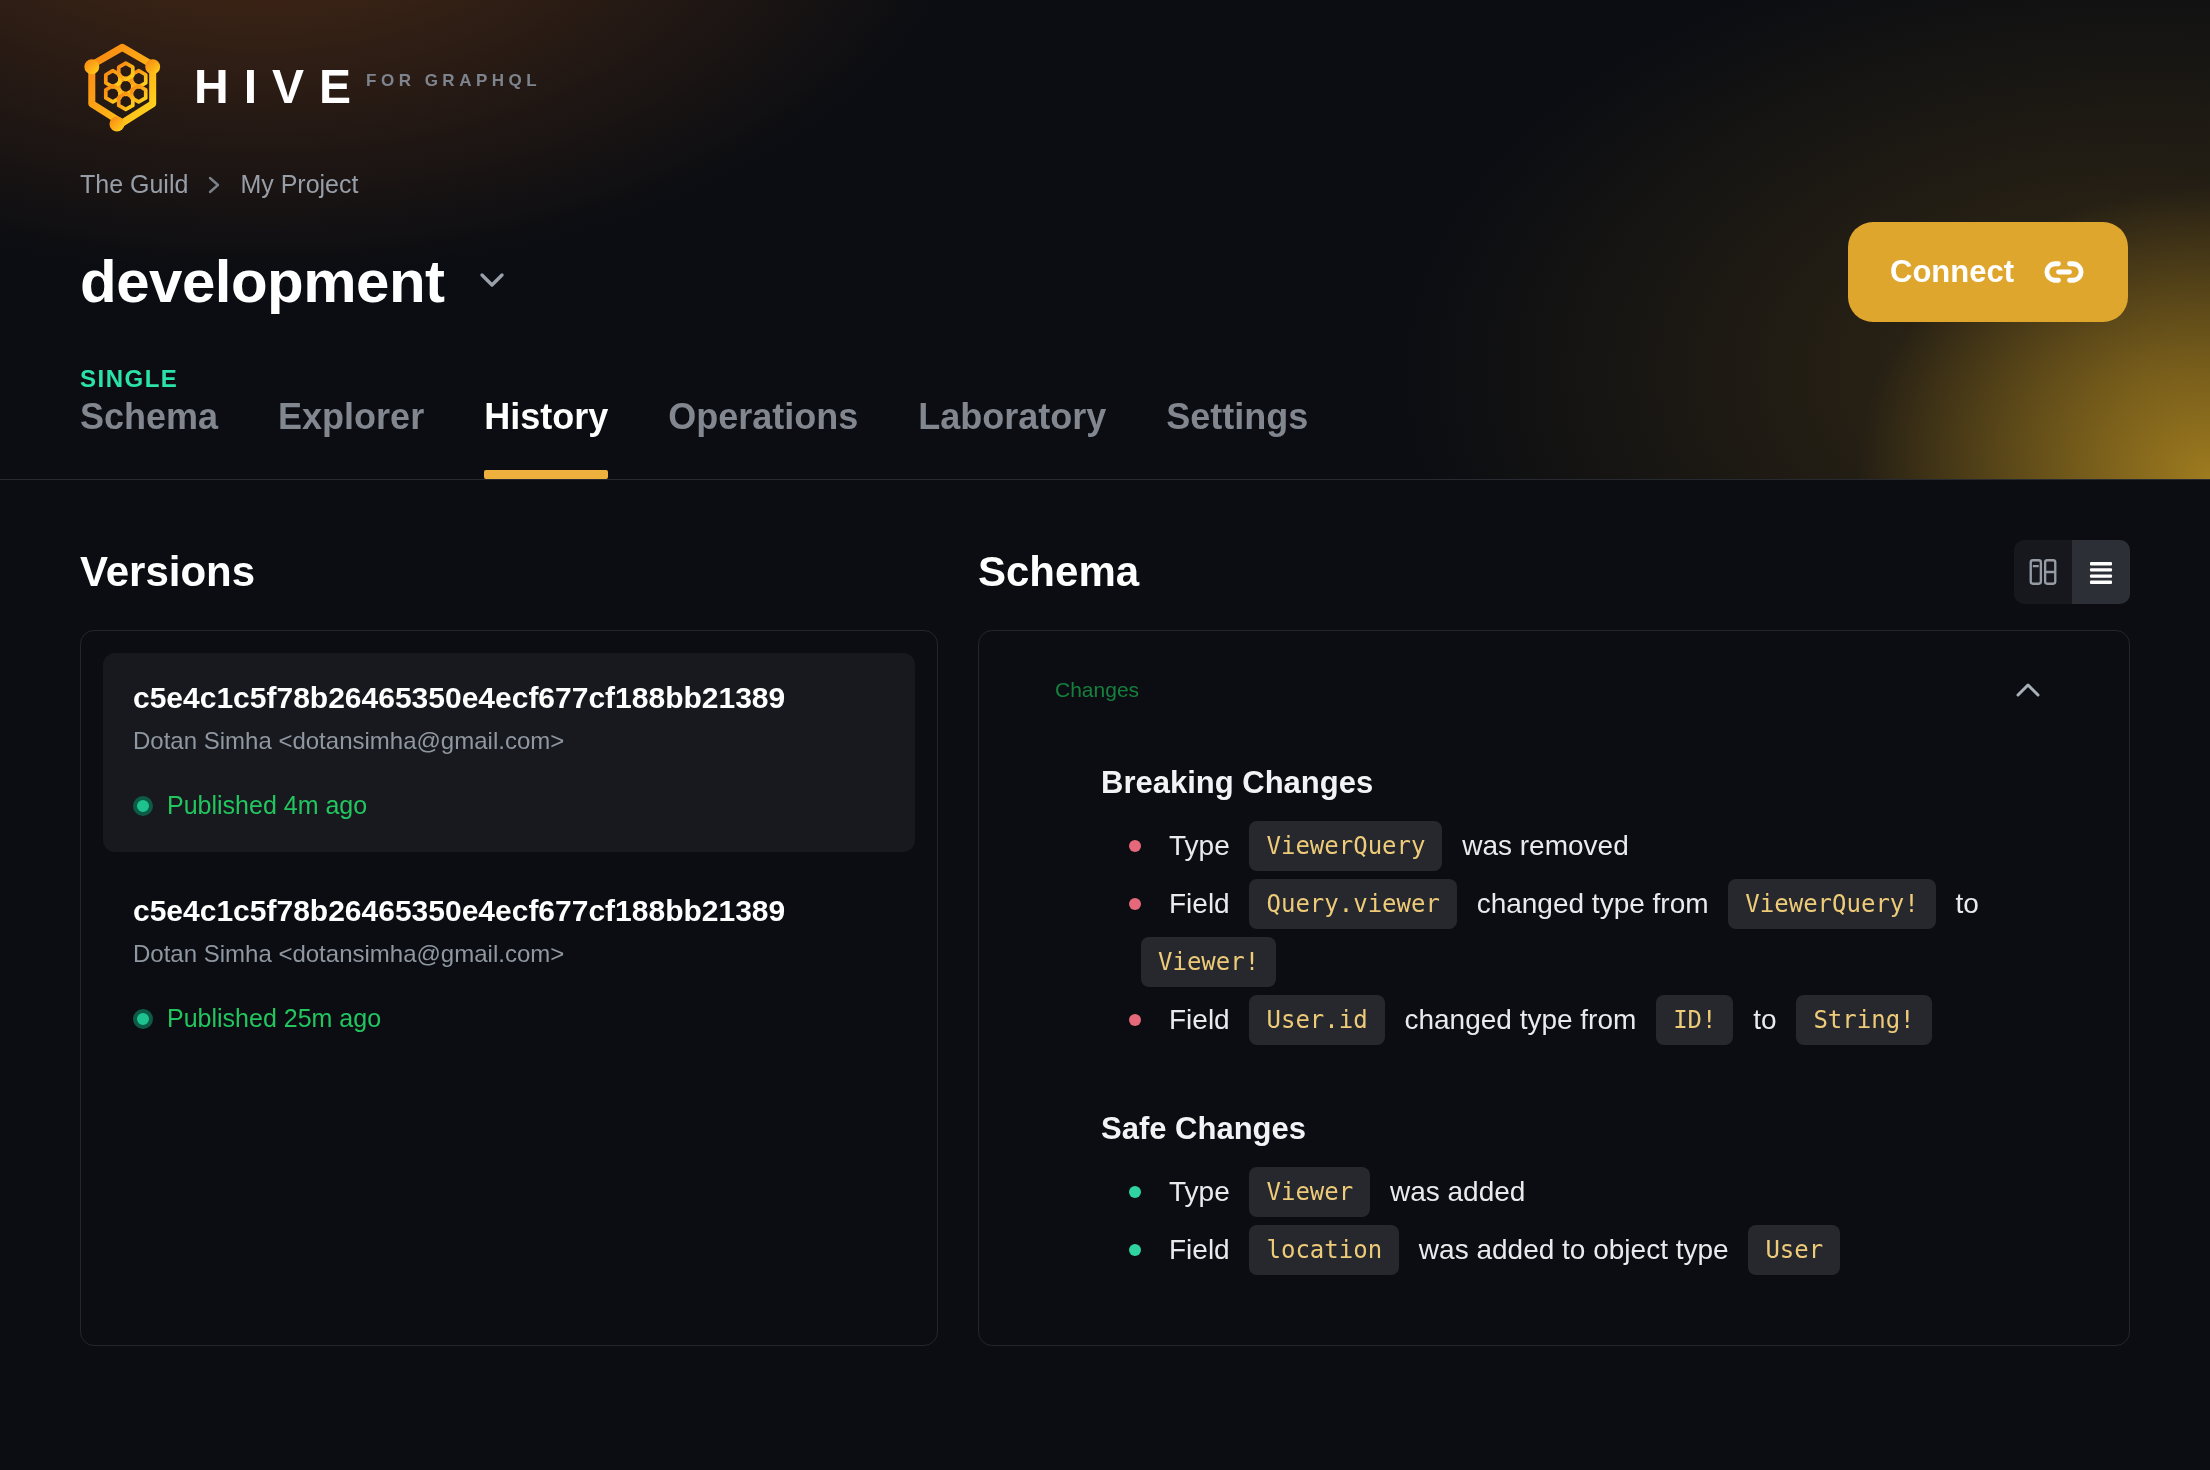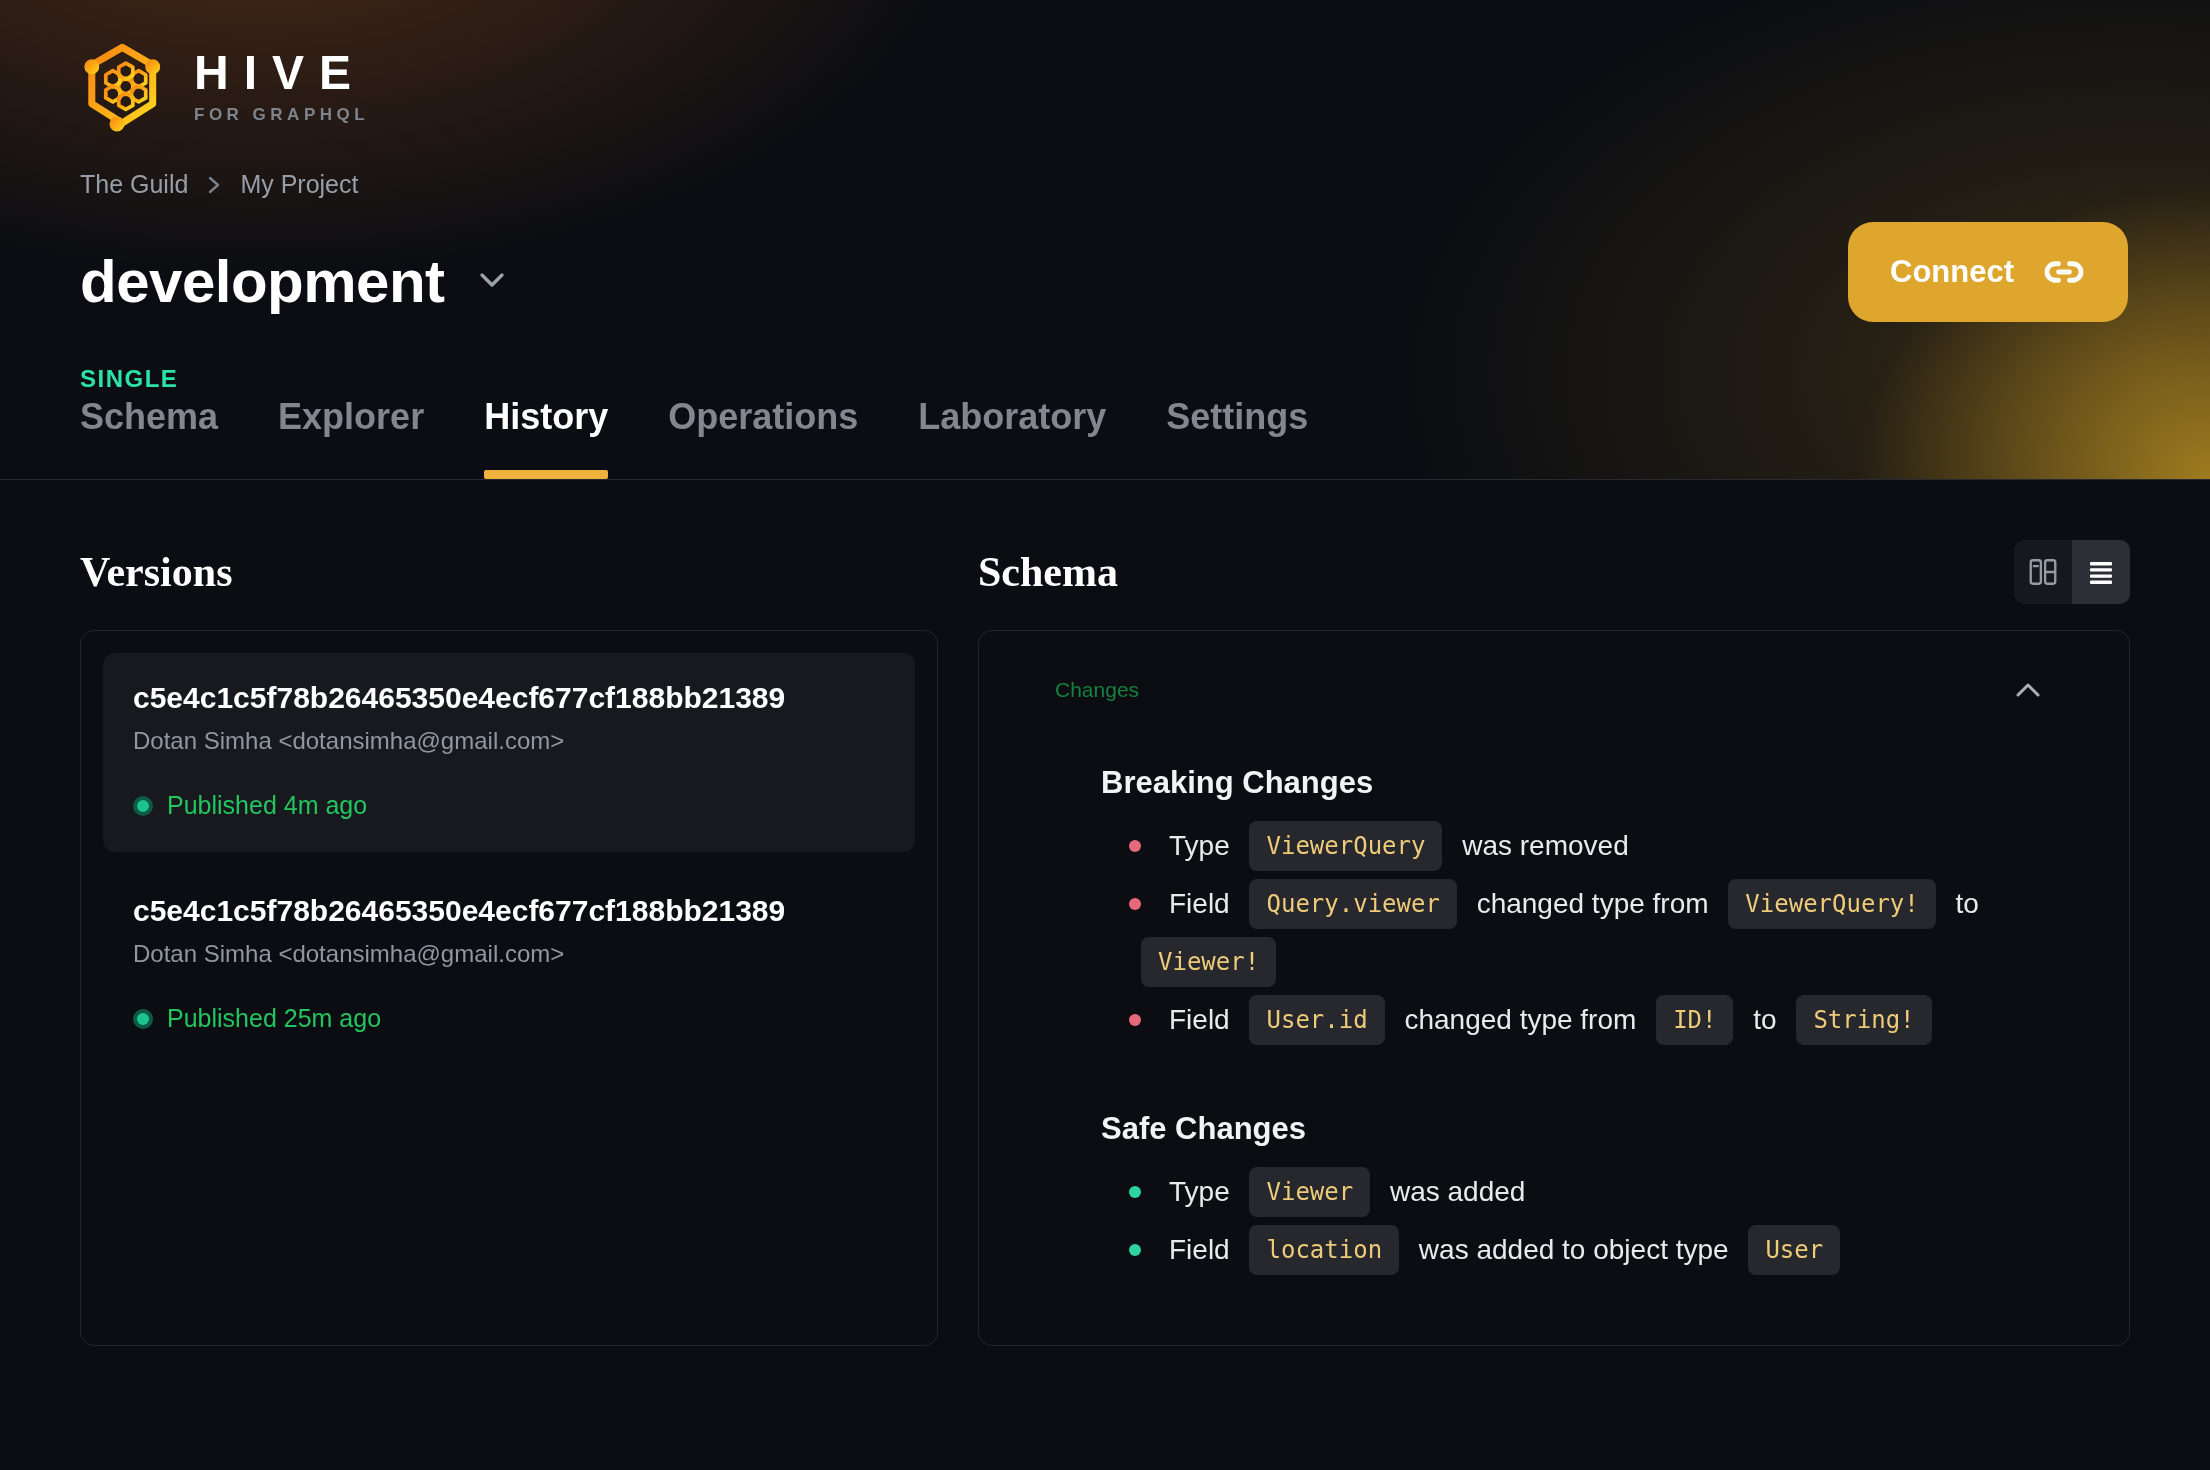--- a/index.html
+++ b/index.html
@@ -16,21 +16,21 @@
     position:relative; height:480px; padding:0 80px;
     border-bottom:1px solid #272a30;
     background:
       radial-gradient(1150px 640px at 260px -120px, rgba(158,82,28,0.45), rgba(158,82,28,0) 62%),
       radial-gradient(520px 430px at 100% 100%, rgba(235,182,38,0.60), rgba(235,182,38,0) 68%),
       radial-gradient(1200px 720px at 97% 78%, rgba(178,128,30,0.26), rgba(178,128,30,0) 62%),
       #0b0d12;
   }
   .logo-row { display:flex; align-items:center; gap:26px; padding-top:40px; }
   .logo-mark { width:88px; height:94px; flex:none; }
-  .brand-text { display:flex; flex-direction:column; }
+  .brand-text { display:flex; flex-direction:row; }
   .brand-name { font-size:48px; font-weight:bold; letter-spacing:15px; line-height:1; color:#fff; }
   .brand-tagline { font-size:17px; font-weight:bold; letter-spacing:4.5px; color:#7e848e; margin-top:8px; }
 
   .breadcrumb { margin-top:36px; display:flex; align-items:center; gap:18px; font-size:25px; color:#989ea8; }
   .crumb { cursor:default; }
   .crumb-sep { display:flex; align-items:center; }
 
   .title-row { display:flex; align-items:center; margin-top:10px; gap:30px; }
   .page-title { font-size:60px; font-weight:bold; letter-spacing:-0.5px; line-height:1.1; }
   .badge { margin-top:10px; font-size:24px; font-weight:bold; letter-spacing:1.5px; }
@@ -52,21 +52,21 @@
   .tab.active { color:#fff; }
   .tab.active::after {
     content:""; position:absolute; left:0; right:0; bottom:0; height:9px;
     border-radius:2px; background:#efb13d;
   }
 
   
   .main { display:flex; gap:40px; padding:60px 80px 0; }
   .col-left { width:858px; flex:none; }
   .col-right { flex:1; min-width:0; }
-  .col-header { display:flex; align-items:center; justify-content:space-between; height:64px; margin-bottom:26px;font-family:Liberation Serif, serif; }
+  .col-header { display:flex; align-items:center; justify-content:space-between; height:64px; margin-bottom:26px; }
   .col-heading { font-size:42px; font-weight:bold; margin:0; }
 
   .panel { border:1px solid #23262d; border-radius:14px; height:716px; }
 
   
   .versions-panel { padding:22px; }
   .version-card { border-radius:12px; padding:28px 30px 32px; cursor:pointer; }
   .version-card.selected { background:#17191f; }
   .version-card + .version-card { margin-top:14px; }
   .hash { font-size:30px; font-weight:bold; letter-spacing:0; color:#fff; white-space:nowrap; }

